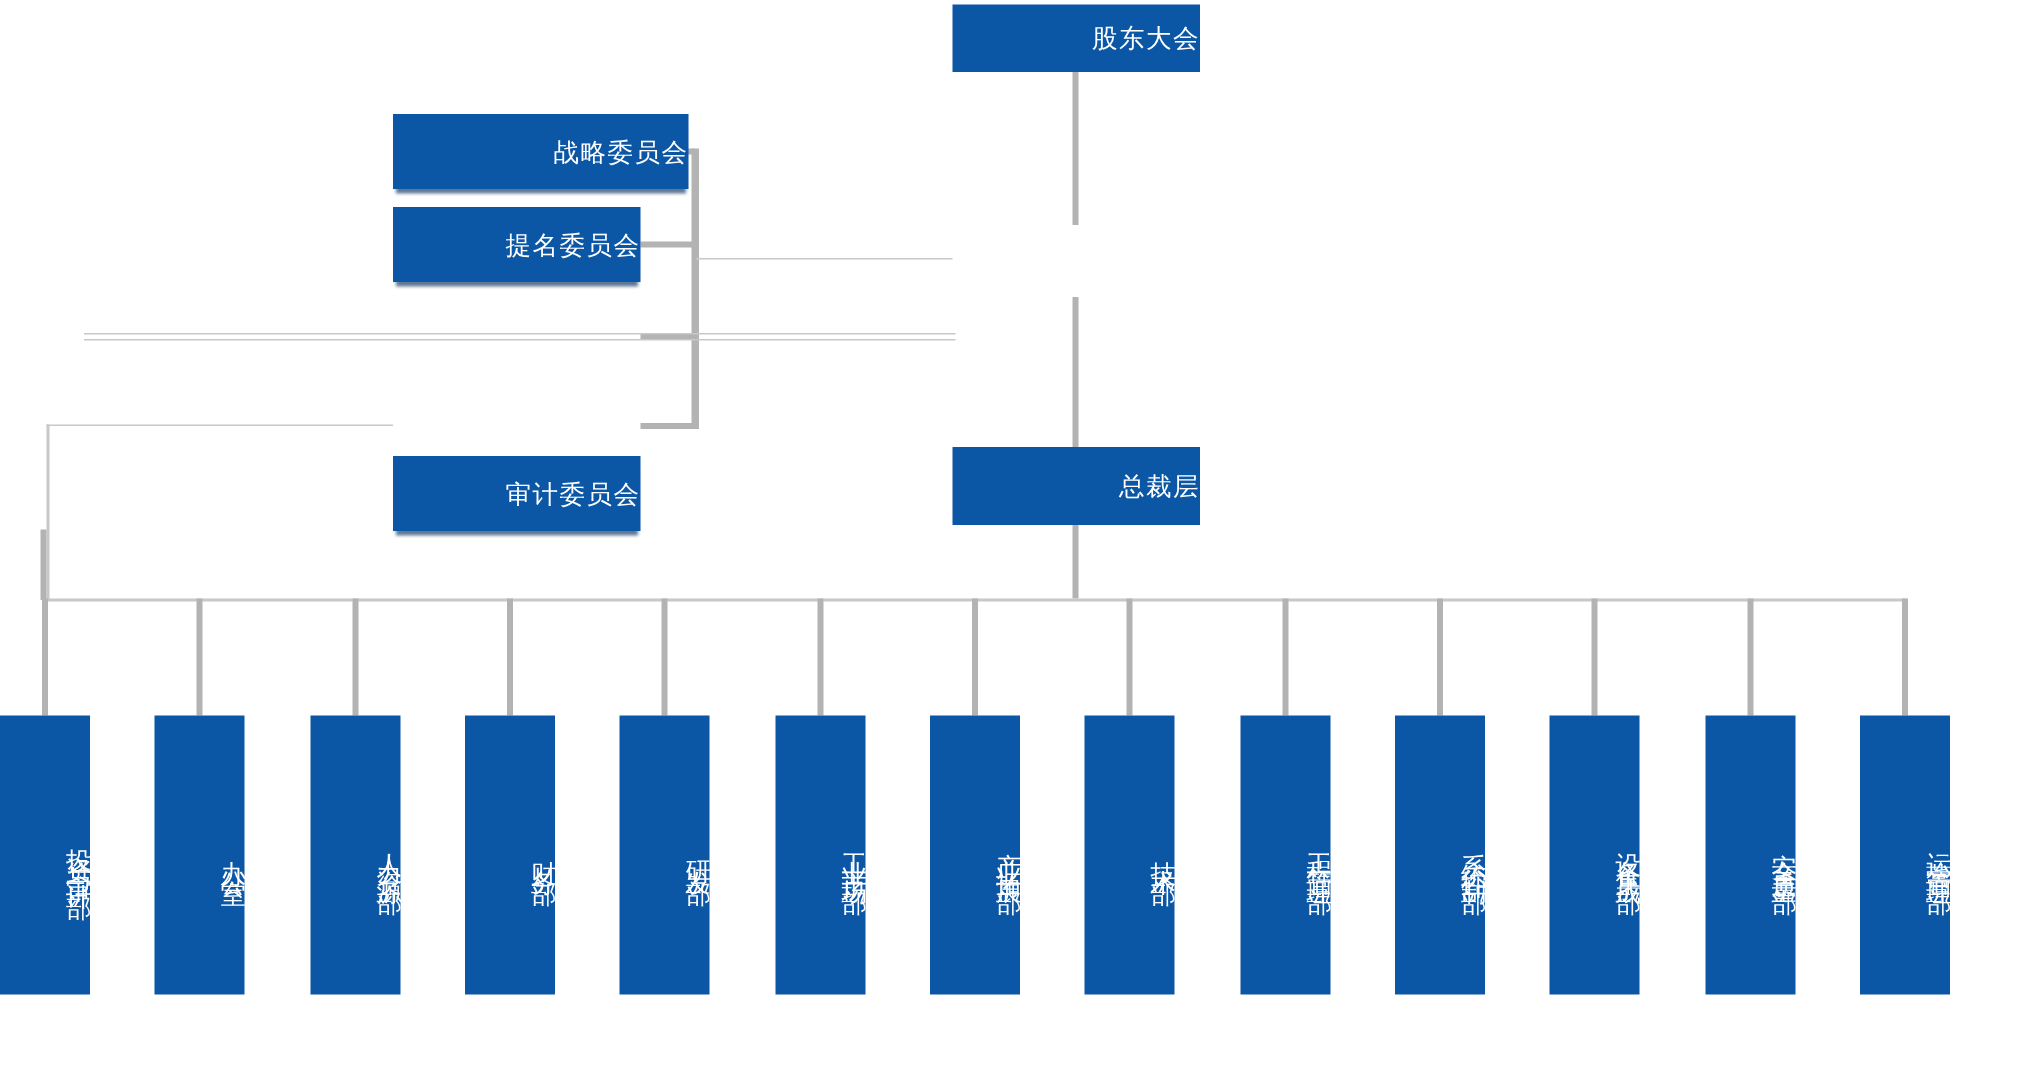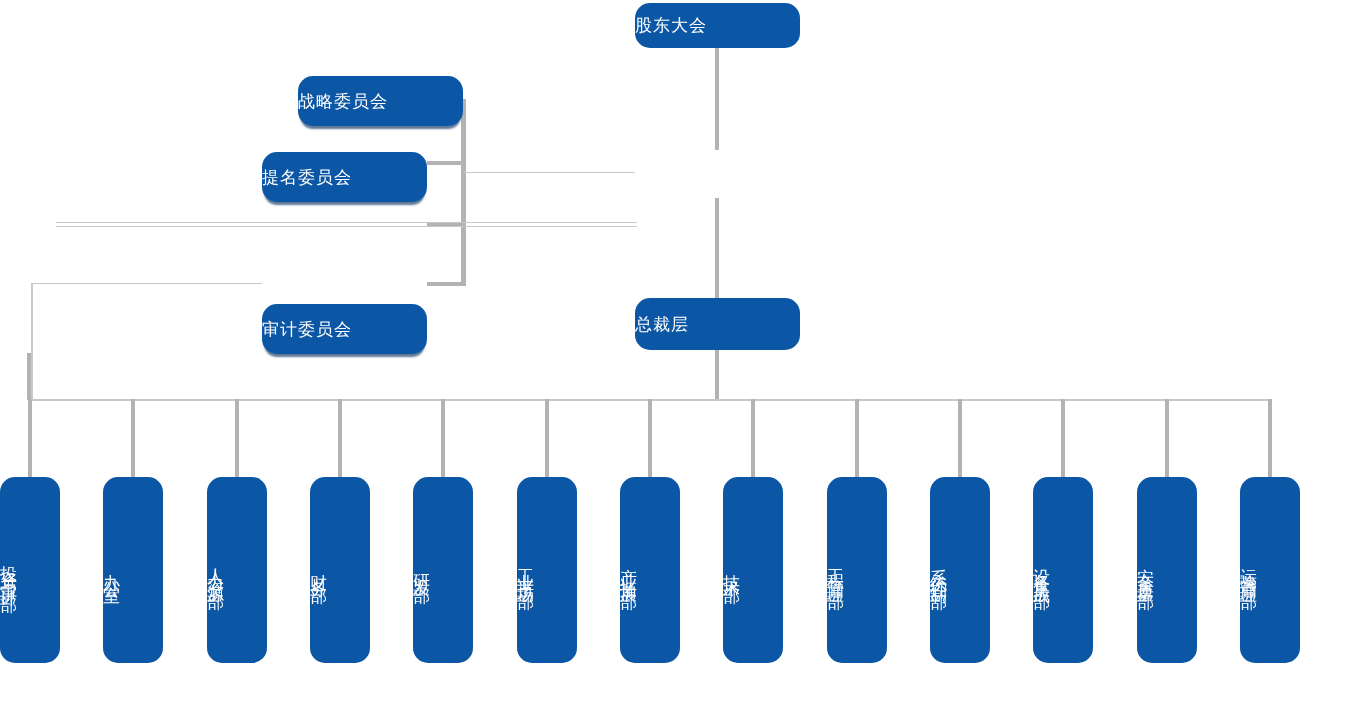--- a/index.html
+++ b/index.html
@@ -13,25 +13,24 @@
     font-family: "DejaVu Sans", "Liberation Sans", sans-serif;
   }
   .line { position: absolute; background: var(--line-thin, #c8c8c8); z-index: 1; }
   .thick { background: var(--line-thick, #b3b3b3); }
   .node {
     position: absolute;
     background: var(--box-blue, #0c57a5);
     color: var(--box-text, #ffffff);
     display: flex;
     align-items: center;
-    justify-content: flex-start;
+    justify-content: flex-end;
     font-size: 17px;
     letter-spacing: 1px;
     z-index: 2;
-    border-radius: 15px;
   }
   .node.shadowed { box-shadow: 0 5px 2px -2px rgba(10,47,94,0.65); }
   .vnode .label {
     writing-mode: vertical-rl;
     text-orientation: upright;
     letter-spacing: 0.35em;
     line-height: 1;
   }
 </style>
 </head>
@@ -76,24 +75,24 @@
   <div class="line thick" style="left:1165px; top:399px; width:4px; height:78px;"></div>
   <div class="line thick" style="left:1268px; top:399px; width:4px; height:78px;"></div>
 
   <div class="node" style="left:635px; top:3px; width:165px; height:45px;">
     <span class="label">股东大会</span>
   </div>
   <div class="node" style="left:635px; top:298px; width:165px; height:52px;">
     <span class="label">总裁层</span>
   </div>
 
-  <div class="node shadowed" style="left:262px; top:76px; width:165px; height:50px;margin-left:36px;">
+  <div class="node shadowed" style="left:262px; top:76px; width:197px; height:50px;">
     <span class="label">战略委员会</span>
   </div>
-  <div class="node shadowed" style="left:262px; top:152px; width:165px; height:50px;">
+  <div class="node shadowed" style="left:262px; top:138px; width:165px; height:50px;">
     <span class="label">提名委员会</span>
   </div>
   <div class="node shadowed" style="left:262px; top:259px; width:165px; height:50px;margin-top:45px;">
     <span class="label">审计委员会</span>
   </div>
 
   <div class="node vnode" style="left:0px; top:477px; width:60px; height:186px;">
     <span class="label">投资与审计部</span>
   </div>
   <div class="node vnode" style="left:103px; top:477px; width:60px; height:186px;">

